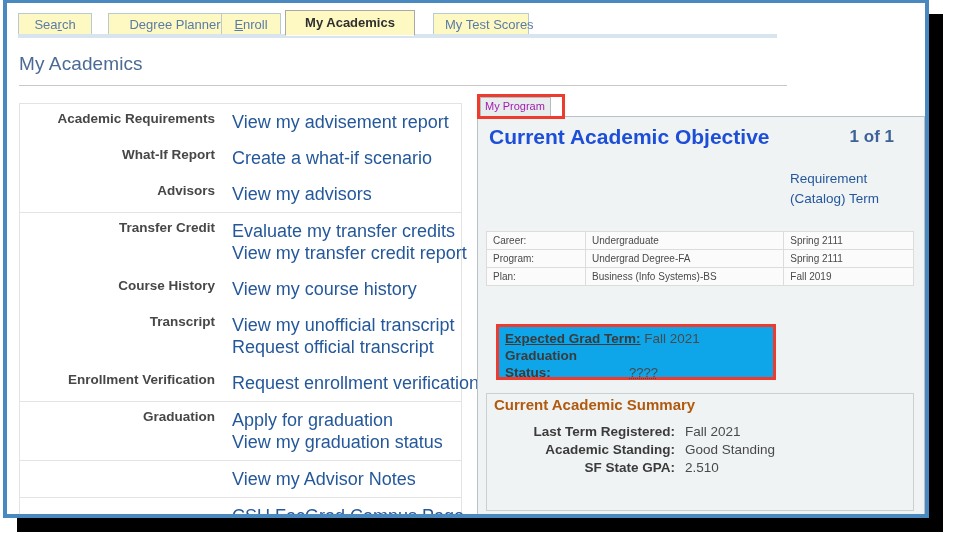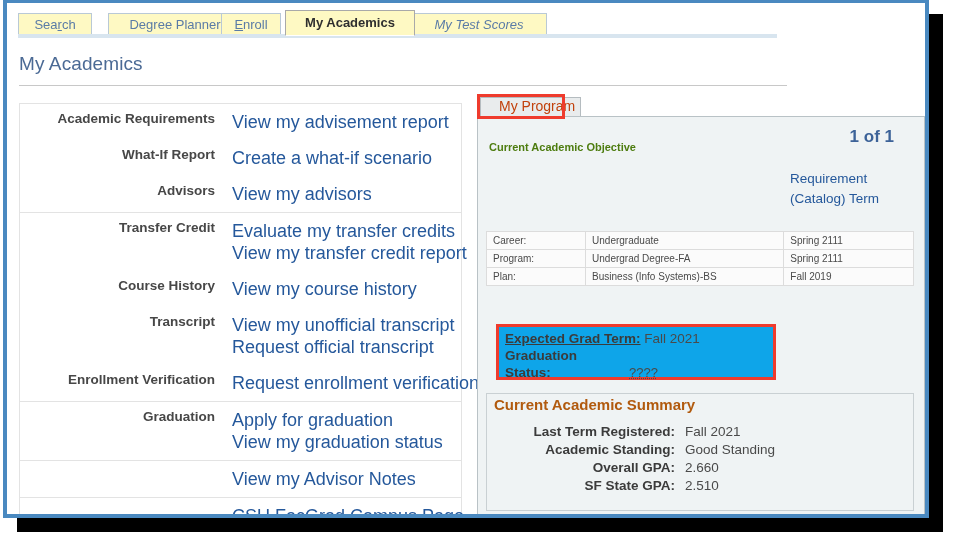--- a/index.html
+++ b/index.html
@@ -152,26 +152,26 @@
     width: 448px;
   }
   #pgtab-wrap {
     position: relative;
     height: 19px;
   }
   #pgtab {
     position: absolute;
     left: 3px;
     top: 0px;
-    font-size: 14px;
-    color: #c2410c;
+    font-size: 11px;
+    color: #a21caf;
     background: #e9eced;
     border: 1px solid #b5bcc0;
     border-bottom: none;
-    padding: 1px 5px 2px 18px;
+    padding: 1px 5px 2px 4px;
     line-height: 15px;
   }
   #pgtab-highlight {
     position: absolute;
     left: 0px;
     top: -3px;
     width: 88px;
     height: 25px;
     border: 3px solid #ef3b2d;
     box-sizing: border-box;
@@ -184,24 +184,23 @@
     width: 448px;
     height: 403px;
     box-sizing: border-box;
     background: #eff3f4;
     border: 1px solid #b9c2c6;
   }
   #objective-title {
     position: absolute;
     left: 11px;
     top: 8px;
-    font-size: 11px;
-    font-weight: bold;
-    color: #4d7c0f;
-    margin-top: 16px;
+    font-size: 21px;
+    font-weight: bold;
+    color: #1d4ed8;
   }
   #obj-count {
     position: absolute;
     right: 30px;
     top: 10px;
     font-size: 17px;
     font-weight: bold;
     color: #3c6298;
   }
   #req-term-head {
@@ -317,21 +316,21 @@
       </div>
       <div class="tab" style="left:101px;width:134px;">
         <span>Degree Planner</span>
       </div>
       <div class="tab" style="left:214px;width:60px;">
         <span><span class="accesskey">E</span>nroll</span>
       </div>
       <div class="tab active" style="left:278px;width:130px;">
         <span>My Academics</span>
       </div>
-      <div class="tab" style="left:404px;width:136px;font-style:italic;">
+      <div class="tab" style="left:426px;width:96px;">
         <span>My Test Scores</span>
       </div>
       <div id="tabunderline"></div>
     </div>
 
     <div id="page-title">My Academics</div>
     <div id="title-rule"></div>
 
     <div id="left-panel">
 
@@ -471,24 +470,20 @@
           <div id="summary-list">
             <div class="srow">
               <div class="sk">Last Term Registered:</div>
               <div class="sv">Fall 2021</div>
             </div>
             <div class="srow">
               <div class="sk">Academic Standing:</div>
               <div class="sv">Good Standing</div>
             </div>
             <div class="srow">
-              <div class="sk">Overall GPA:</div>
-              <div class="sv">2.660</div>
-            </div>
-            <div class="srow">
               <div class="sk">SF State GPA:</div>
               <div class="sv">2.510</div>
             </div>
           </div>
         </div>
 
       </div>
     </div>
 
   </div>

